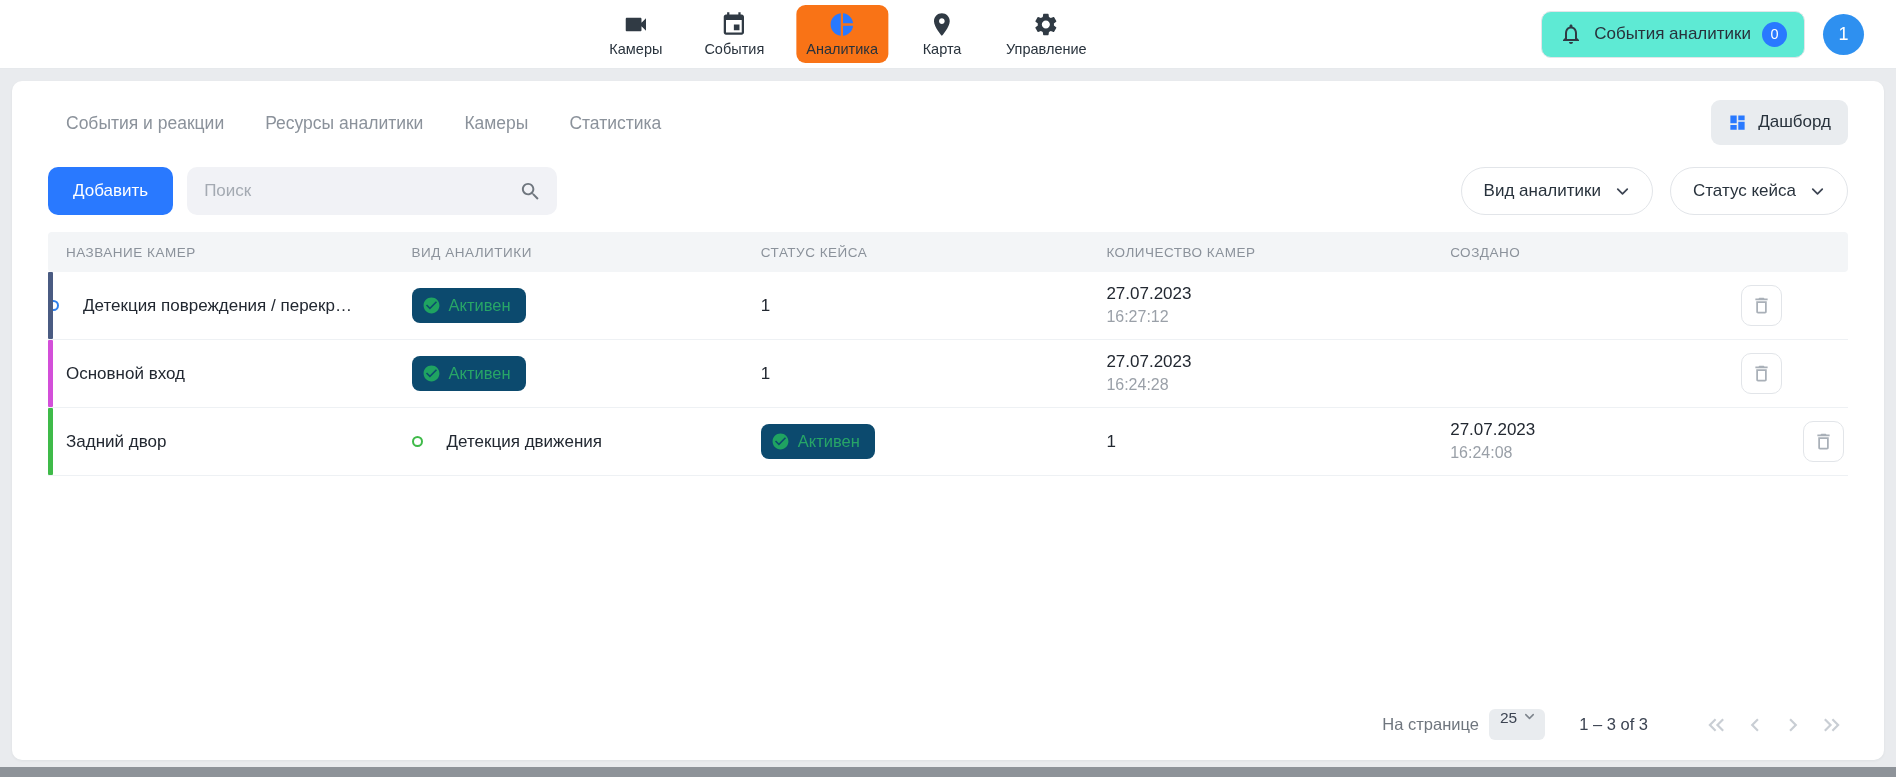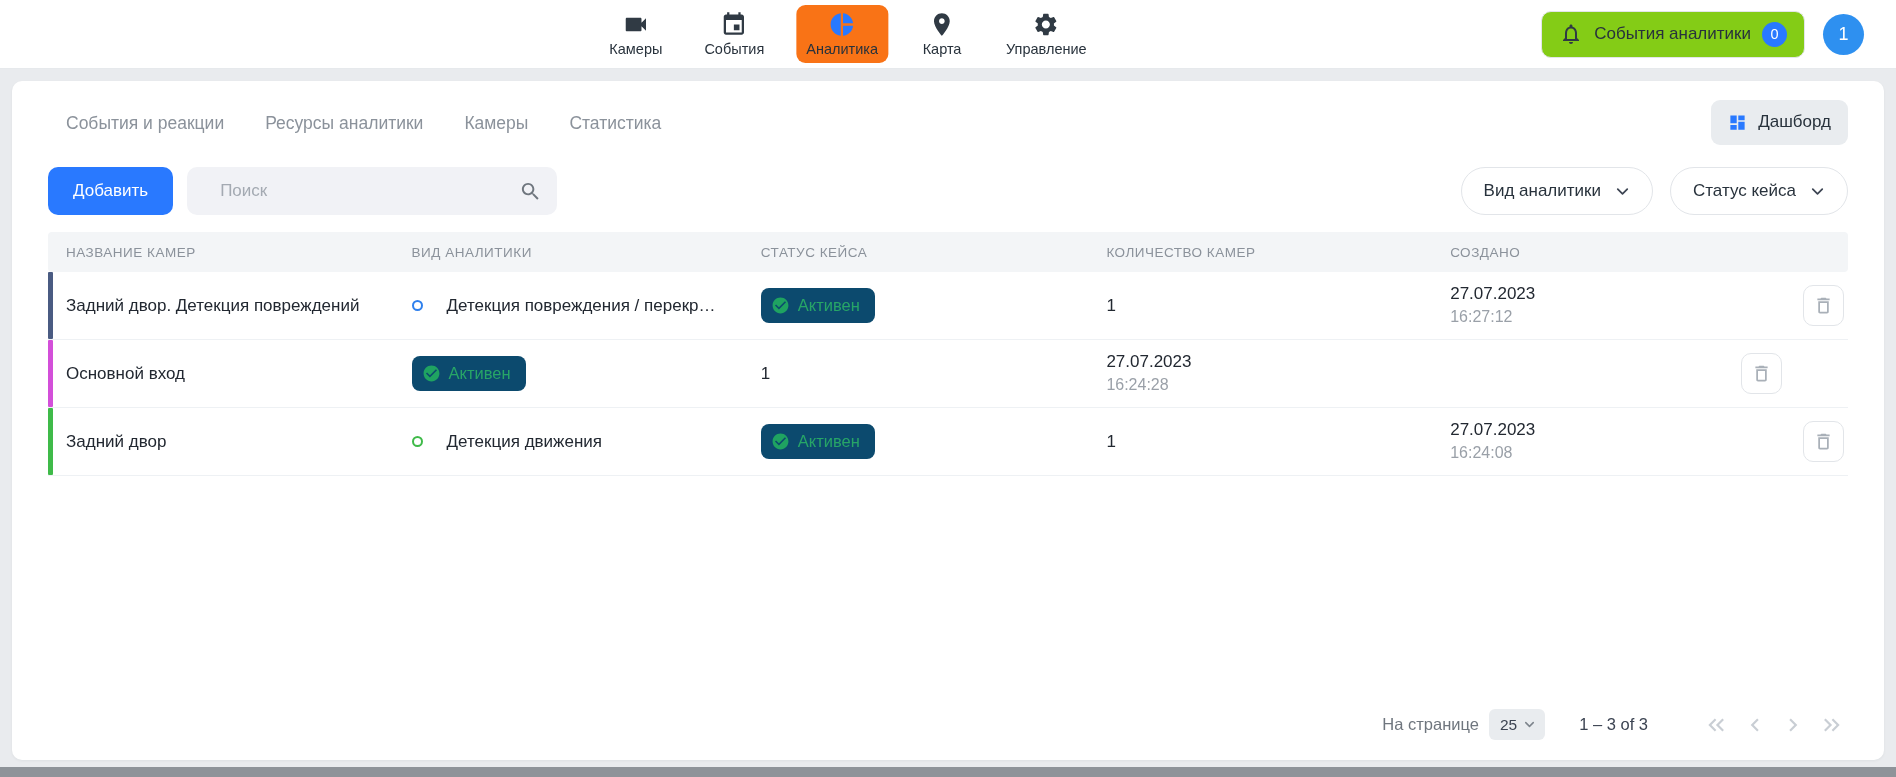--- a/index.html
+++ b/index.html
@@ -35,21 +35,21 @@
   .nav-item .nav-icon { width: 27px; height: 27px; color: #303a44; }
   .nav-item.active .nav-icon { color: #2979ff; }
   .nav-label { font-size: 14.5px; color: #28323c; white-space: nowrap; }
   .topbar-right {
     position: absolute; right: 32px;
     display: flex; align-items: center; gap: 18px;
   }
   .events-btn {
     display: flex; align-items: center; gap: 11px;
     height: 47px; padding: 0 17px;
-    background: #84cc16; border: 1px solid #e2e5e9; border-radius: 10px;
+    background: #5eead4; border: 1px solid #e2e5e9; border-radius: 10px;
     font-size: 17px; color: #28323c; cursor: pointer;
     font-family: inherit;
   }
   .bell { width: 24px; height: 24px; color: #303a44; }
   .events-badge {
     min-width: 25px; height: 25px; padding: 0 8px;
     background: #2979ff; color: #fff; border-radius: 13px;
     font-size: 14.5px; display: flex; align-items: center; justify-content: center;
   }
   .avatar {
@@ -93,21 +93,21 @@
   
   .toolbar { display: flex; align-items: center; margin-top: 16px; gap: 14px; flex: 0 0 auto; }
   .add-btn {
     height: 48px; padding: 0 25px;
     background: #2979ff; color: #fff; border: none; border-radius: 10px;
     font-size: 17px; cursor: pointer; font-family: inherit;
   }
   .search-box {
     width: 370px; height: 48px;
     background: #f1f2f6; border-radius: 10px;
-    display: flex; align-items: center; padding: 0 15px 0 33px; gap: 8px;
+    display: flex; align-items: center; padding: 0 15px 0 17px; gap: 8px;
   }
   .search-box input {
     flex: 1; border: none; background: transparent; outline: none;
     font-size: 17px; color: #28323c; font-family: inherit;
   }
   .search-box input::placeholder { color: #a4aab2; }
   .search-icon { width: 23px; height: 23px; color: #6f767e; flex: 0 0 auto; }
   .filters { margin-left: auto; display: flex; gap: 17px; }
   .filter-pill {
     height: 48px; padding: 0 20px 0 22px;
@@ -164,21 +164,21 @@
   .pagination {
     margin-top: auto; flex: 0 0 auto;
     display: flex; align-items: center; justify-content: flex-end;
     padding: 18px 2px 20px; gap: 14px;
     font-size: 16.5px; color: #6f767e;
   }
   .per-page { display: flex; align-items: center; gap: 10px; }
   .per-page-select {
     height: 31px; padding: 0 8px 0 11px;
     background: #e9ecef; border: none; border-radius: 6px;
-    display: flex; align-items: center; gap: 5px;
+    display: flex; gap: 5px;
     font-size: 15.5px; color: #3c4452; cursor: pointer; font-family: inherit;
   }
   .per-page-select .chevron-down { width: 15px; height: 15px; color: #7d848c; }
   .page-range { color: #3c4452; margin-left: 20px; margin-right: 40px; }
   .pager { display: flex; align-items: center; gap: 8px; }
   .pager-btn {
     width: 30px; height: 30px; border: none; background: transparent;
     display: flex; align-items: center; justify-content: center; cursor: pointer;
   }
   .pager-btn svg { width: 26px; height: 26px; color: #c9ced4; }
@@ -306,21 +306,20 @@
         <div class="th">НАЗВАНИЕ КАМЕР</div>
         <div class="th">ВИД АНАЛИТИКИ</div>
         <div class="th">СТАТУС КЕЙСА</div>
         <div class="th">КОЛИЧЕСТВО КАМЕР</div>
         <div class="th">СОЗДАНО</div>
         <div class="th"></div>
       </div>
 
       <div class="trow" style="--accent: #4a5b82;">
         <span class="accent-bar"></span>
-        <div class="name-cell">Задний двор. Детекция повреждений</div>
         <div class="type-cell">
           <span class="type-dot" style="color: rgb(47, 128, 237);"></span>
           <span>Детекция повреждения / перекр…</span>
         </div>
         <div>
           <span class="status-badge">
             <span class="check-icon">
               <svg viewBox="0 0 24 24" fill="currentColor">
                   <path d="M12 2C6.48 2 2 6.48 2 12s4.48 10 10 10 10-4.48 10-10S17.52 2 12 2zm-2 15l-5-5 1.41-1.41L10 14.17l7.59-7.59L19 8l-9 9z"></path>
                 </svg>

